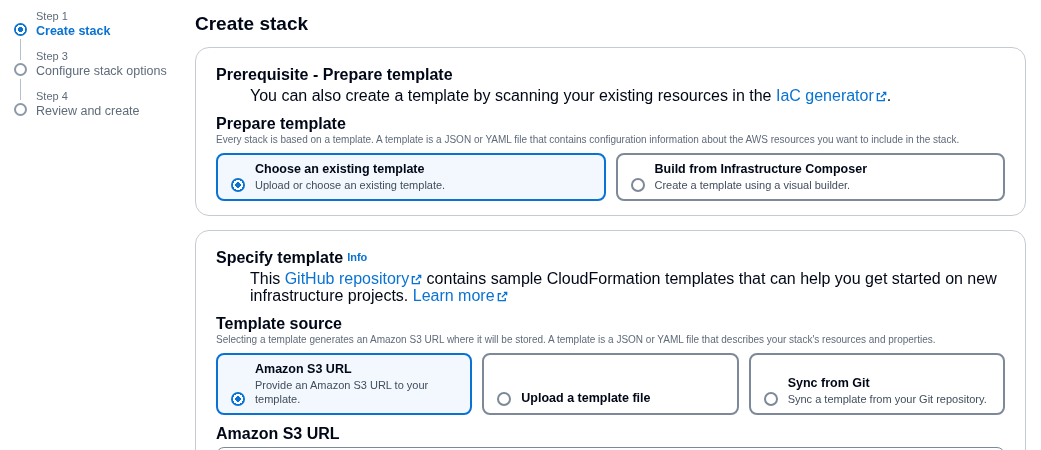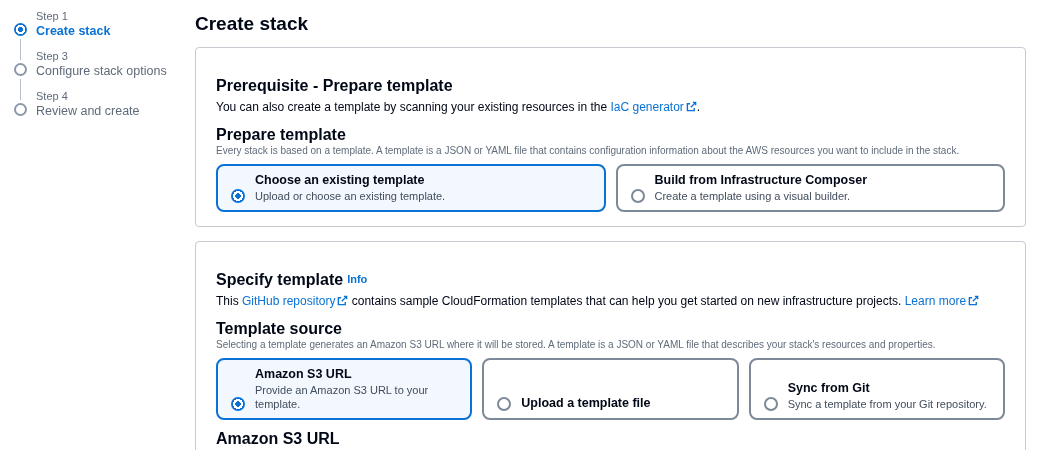--- a/index.html
+++ b/index.html
@@ -19,25 +19,25 @@
   .step-num { font-size: 11px; color: #5f6b7a; line-height: 14px; padding-top: 1px; }
   .step-label { font-size: 12.5px; line-height: 16px; }
   .step--active .step-label { color: #0972d3; font-weight: bold; }
   .step--visited .step-label { color: #171c22; }
   .step--future .step-label { color: #5f6b7a; }
 
   
   .main { position: absolute; left: 195px; top: 6px; width: 831px; }
   h1.page-title { font-size: 19px; font-weight: bold; margin: 7px 0 12px 0; color: #000716; }
 
-  .panel { border: 1px solid #c6cbd2; border-radius: 4px; background: #fff; padding: 27px 20px 14px 20px; }
+  .panel { border: 1px solid #c6cbd2; border-radius: 14px; background: #fff; padding: 16px 20px 14px 20px; }
   .panel + .panel { margin-top: 14px; }
   .panel h2 { font-size: 16px; font-weight: bold; color: #000716; line-height: 21px; }
   .info-link { font-size: 11px; font-weight: bold; color: #0972d3; text-decoration: none; vertical-align: 2px; margin-left: 4px; cursor: pointer; }
-  .desc { font-size: 12px; line-height: 16px; margin-top: 3px; color: #000716; }
+  .desc { font-size: 16px; line-height: 16px; margin-top: 3px; color: #000716; margin-left: 34px; }
   .link { color: #0972d3; text-decoration: none; cursor: pointer; }
   .ext-icon { display: inline-block; vertical-align: -1px; margin-left: 2px; }
 
   .field-label { font-size: 16px; font-weight: bold; margin-top: 11px; line-height: 15px; }
   .field-desc { font-size: 10px; color: #5f6b7a; line-height: 13px; margin-top: 2px; }
 
   .tiles { display: flex; gap: 10px; margin-top: 7px; }
   .tile { flex: 1; border: 2px solid #7d8998; border-radius: 8px; background: #fff; padding: 6px 13px 7px 13px; display: flex; gap: 10px; align-items: flex-end; cursor: pointer; }
   .tile--selected { border-color: #0972d3; background: #f2f8fd; }
   .radio { width: 14px; height: 14px; border-radius: 50%; flex: none; margin-top: 2px; }

